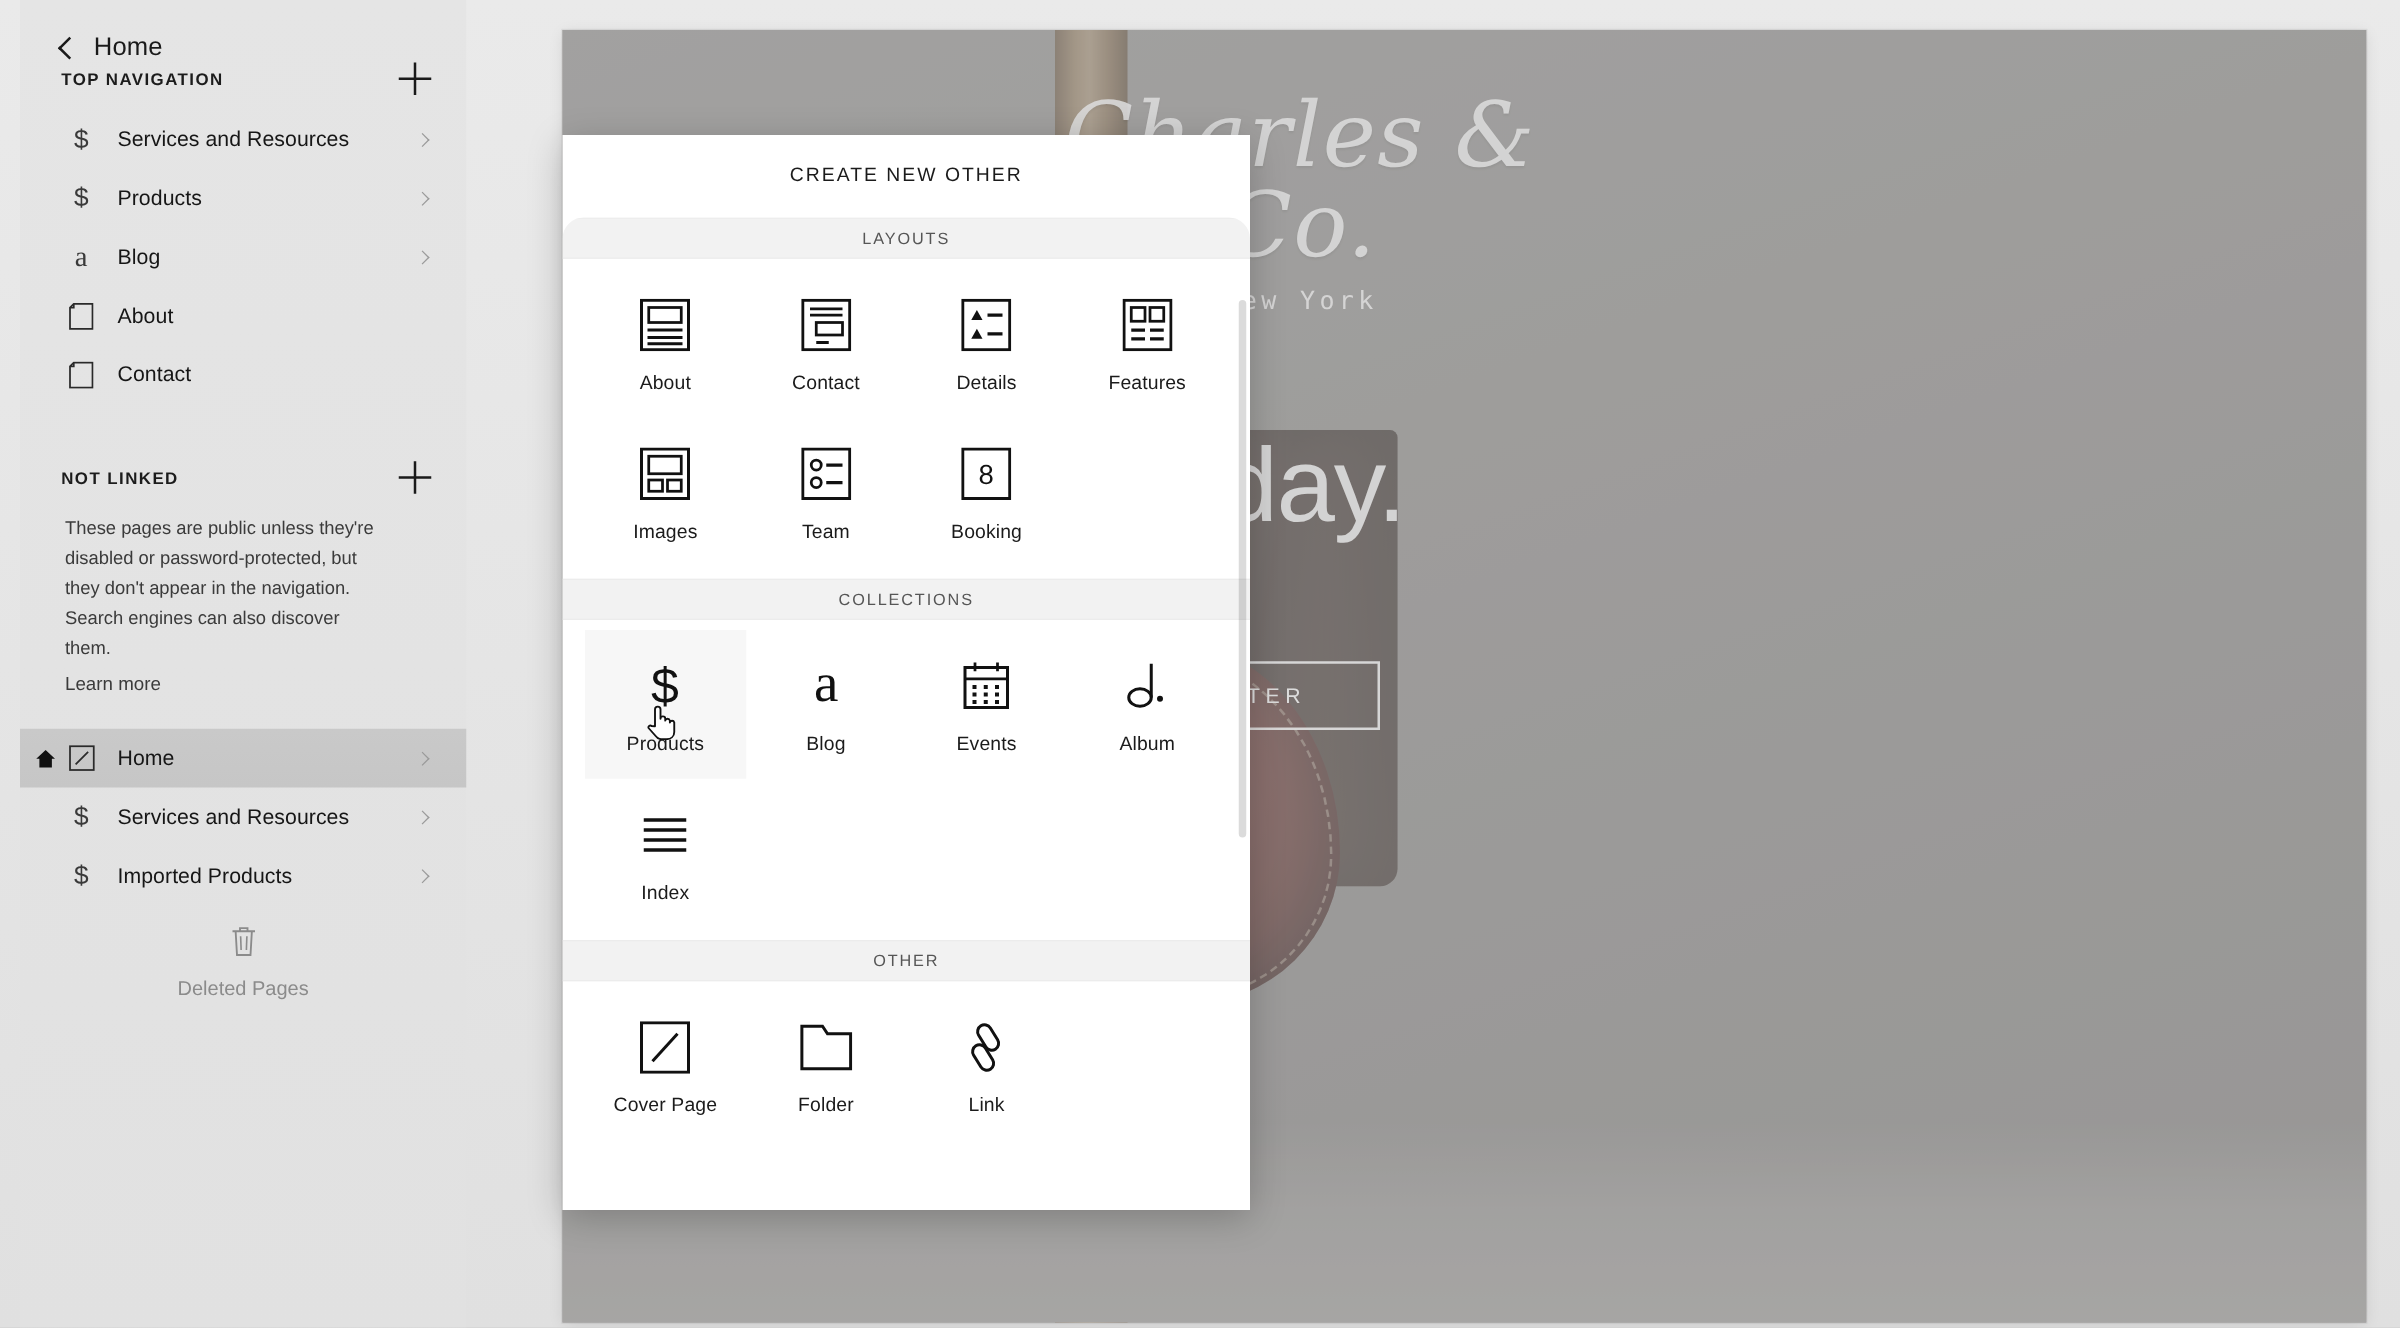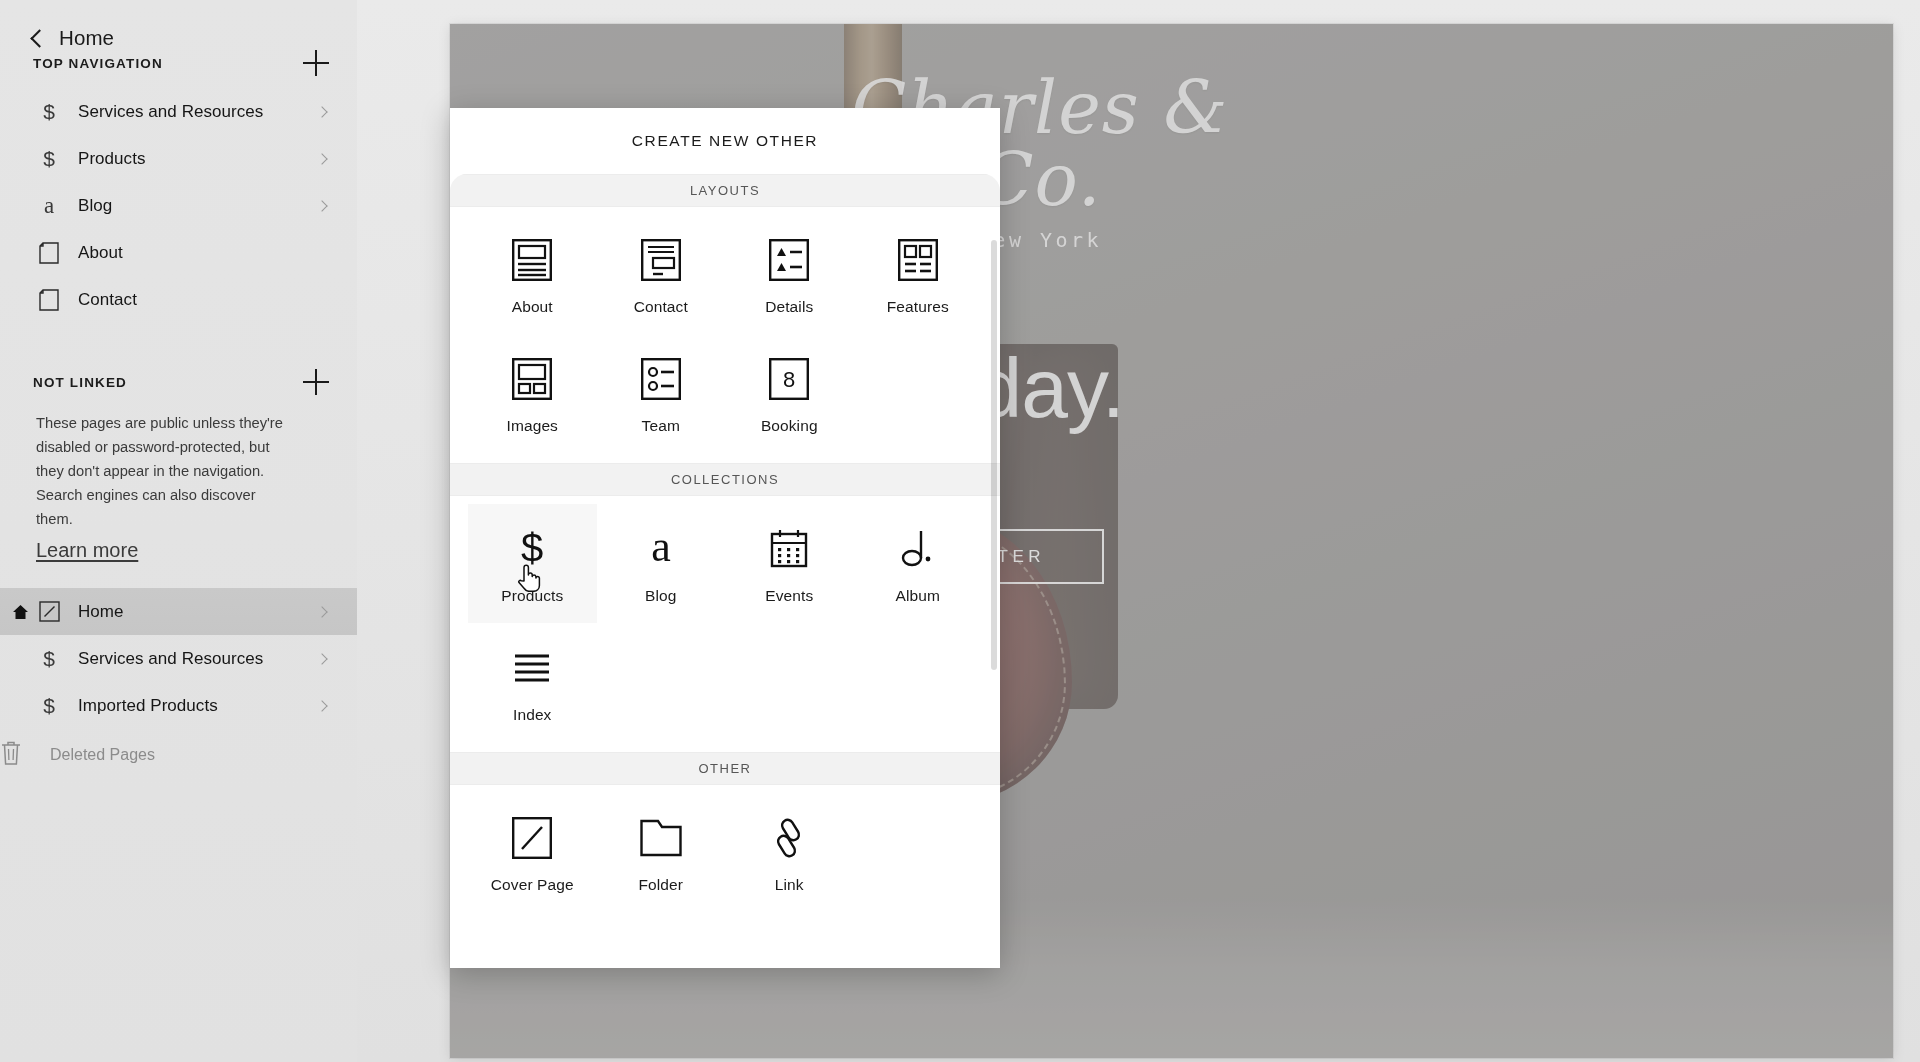--- a/index.html
+++ b/index.html
@@ -12,21 +12,21 @@
 
   
   .app {
     position: relative;
     width: 1920px; height: 1062px;
     background: linear-gradient(180deg,#eaeaea 0%, #e4e4e4 60%, #e0e0e0 100%);
   }
 
   
   .sidebar {
-    position: absolute; left: 0; top: 0;
+    position: absolute; left: 16px; top: 0;
     width: 357px; height: 1062px;
     background: linear-gradient(180deg,#e5e5e5 0%, #e3e3e3 50%, #e1e1e1 100%);
     color: #111;
   }
   .back-row {
     display: flex; align-items: center; gap: 13px;
     padding: 26px 0 0 33px;
     cursor: pointer;
   }
   .chev-left {
@@ -90,28 +90,28 @@
   
   .ic-a { font-size: 23px; font-family: "Liberation Serif", serif; color: #3a3a3a; line-height: 1; font-weight: 400; }
 
   .notlinked-copy {
     padding: 16px 36px 0 36px;
     font-size: 14.7px; line-height: 24px; color: #3b3b3b;
     max-width: 330px;
   }
   .learn-more {
     display: inline-block; margin-top: 8px;
-    font-size: 20px; color: #3b3b3b;
-    text-decoration: underline; text-underline-offset: 3px;
+    font-size: 15px; color: #3b3b3b;
+    text-underline-offset: 3px;
     cursor: pointer;
   }
 
   .deleted-pages {
     position: absolute; left: 0; right: 0; top: 740px;
-    display: flex; flex-direction: row; align-items: center; gap: 28px;
+    display: flex; flex-direction: column; align-items: center; gap: 12px;
     cursor: pointer;
   }
   .deleted-label { font-size: 16px; color: #8b8b8b; }
 
   
   .preview {
     position: absolute;
     left: 450px; top: 8px;
     width: 1443px; height: 1034px;
     overflow: hidden;

